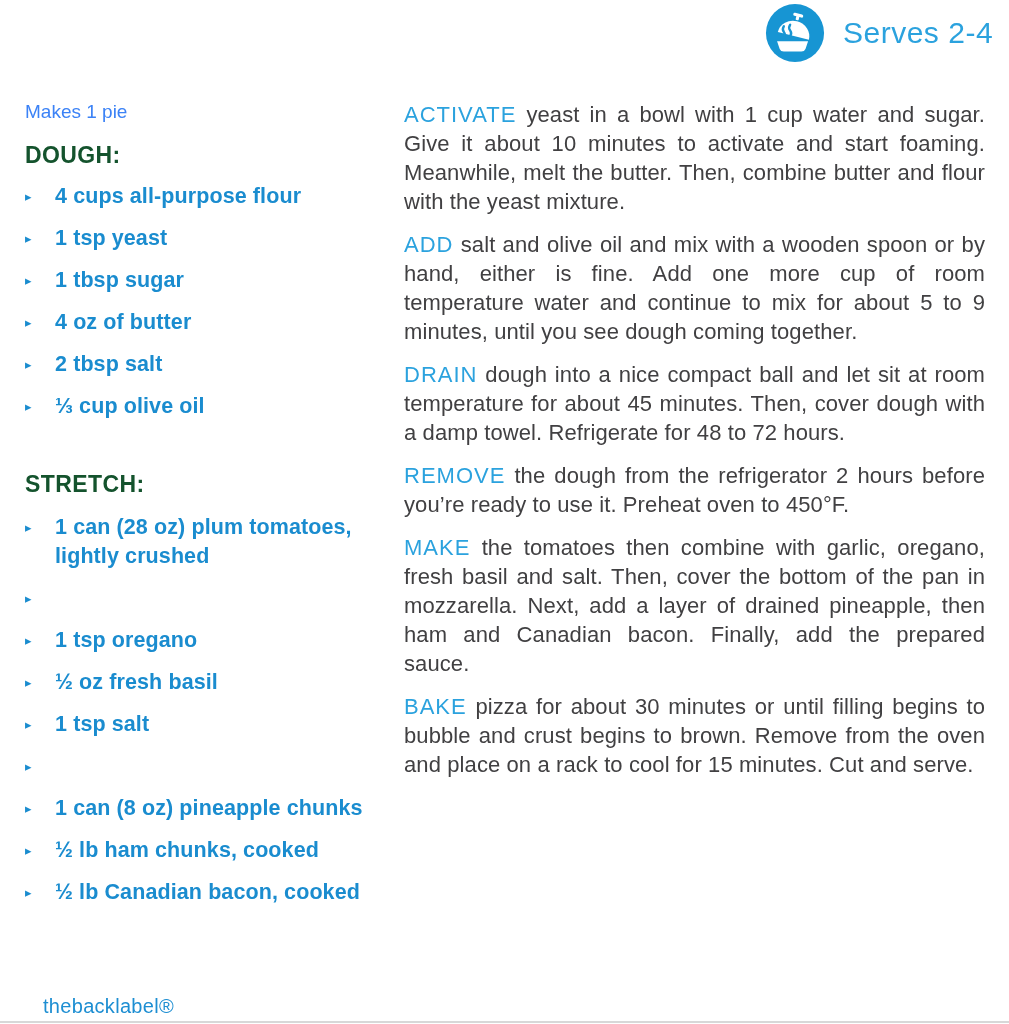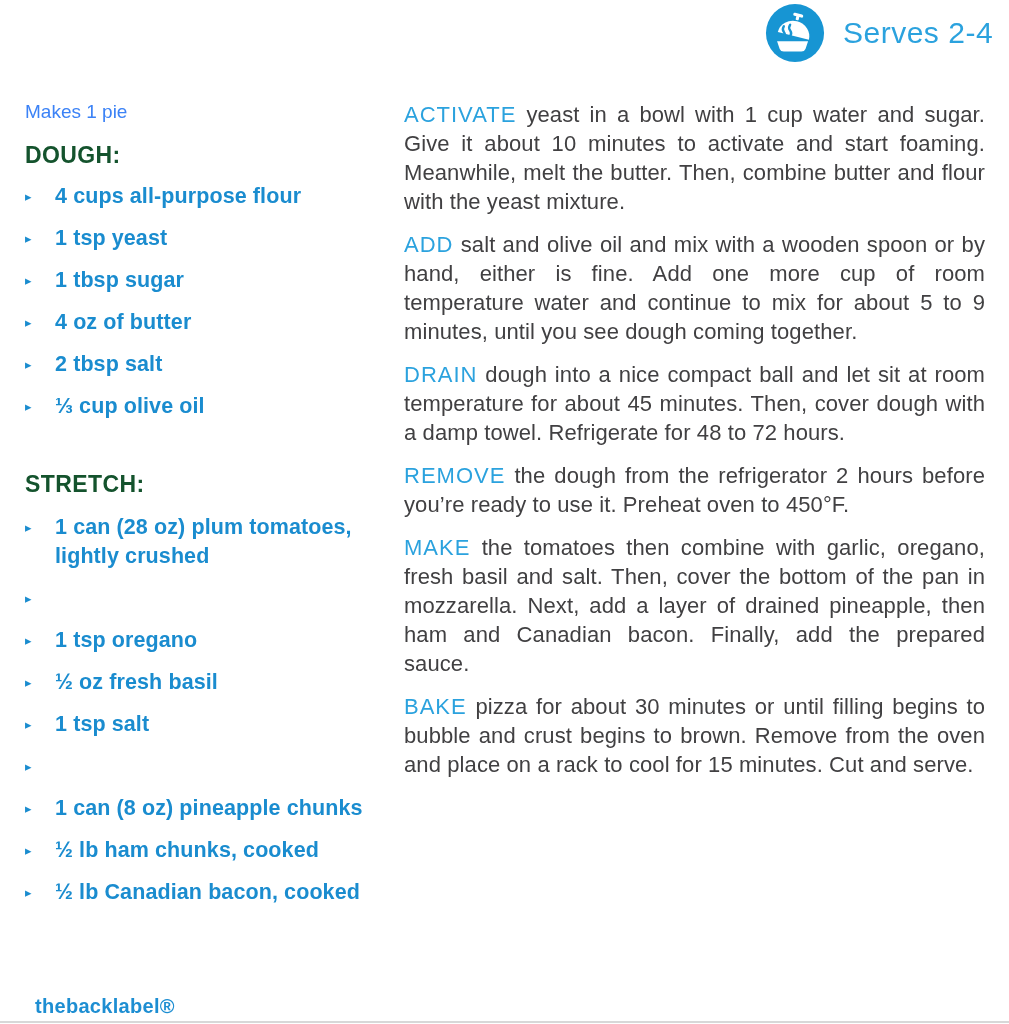--- a/index.html
+++ b/index.html
@@ -55,22 +55,22 @@
   }
   .step {
     font-size:22px; line-height:29px; color:#414042;
     text-align:justify; margin-bottom:14px;
     letter-spacing:0.1px;
   }
   .kw { color:#2ba2de; letter-spacing:1px; }
 
   
   .brand {
-    position:absolute; left:35px; top:995px;
-    font-size:20px; font-weight:bold; color:#1d8ed2;
+    position:absolute; left:43px; top:995px;
+    font-size:20px; font-weight:normal; color:#1d8ed2;
     letter-spacing:0.3px;
   }
   .bottom-rule {
     position:absolute; left:0; bottom:1px; width:1009px; height:2px;
     background:#d8d8d8;
   }
 </style>
 </head>
 <body>
 

